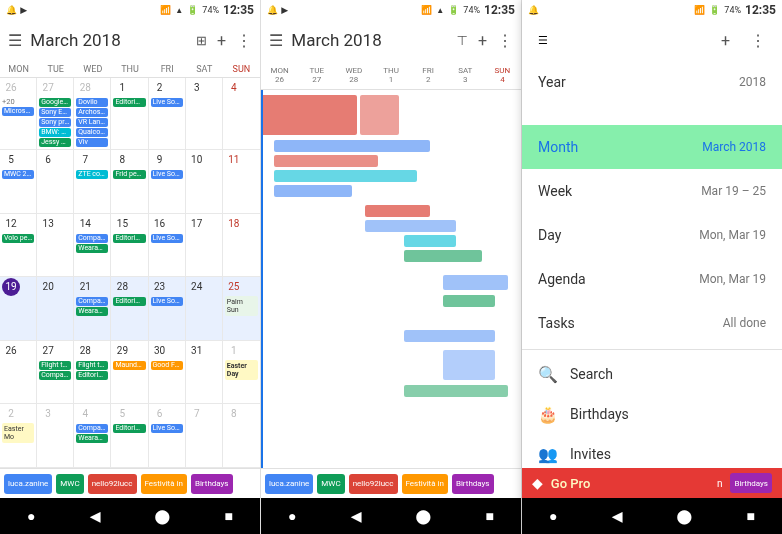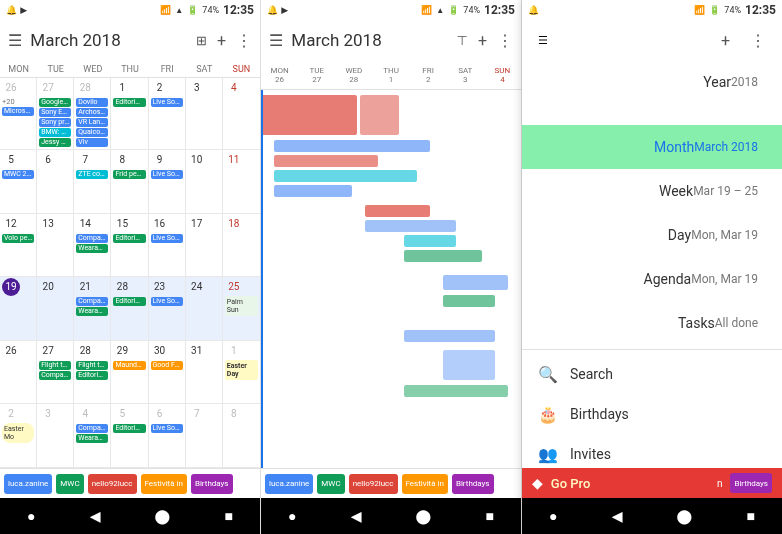--- a/index.html
+++ b/index.html
@@ -201,24 +201,23 @@
 
     
     .view-options {
       flex: 1;
       overflow: hidden;
     }
     .view-item {
       height: 44px;
       display: flex;
       align-items: center;
-      padding: 0 24px;
+      padding: 0 16px;
       cursor: pointer;
       border-bottom: none;
-      text-align: right;
     }
     .view-item.selected { background: #86efac; margin-top: 21px; }
     .view-item .view-name { font-size: 14px; color: #333; flex: 1; font-weight: 400; }
     .view-item.selected .view-name { color: #1a73e8; }
     .view-item .view-detail { font-size: 12px; color: #777; }
 
     .divider { height: 1px; background: #e0e0e0; margin: 4px 0; }
 
     .menu-item {
       height: 40px;
@@ -450,21 +449,21 @@
       </div>
       <div class="cal-cell">
         <div class="day-num sun-num other-month">1</div>
         <div style="background:#fff9c4;padding:2px;font-size:7px;color:#333;border-radius:2px;font-weight:bold;">Easter Day</div>
       </div>
     </div>
 
     <div class="cal-week">
       <div class="cal-cell">
         <div class="day-num other-month">2</div>
-        <div style="background:#fff9c4;padding:2px;font-size:7px;color:#333;border-radius:8px;">Easter Mo</div>
+        <div style="background:#fff9c4;padding:2px;font-size:7px;color:#333;border-radius:2px;">Easter Mo</div>
       </div>
       <div class="cal-cell">
         <div class="day-num other-month">3</div>
       </div>
       <div class="cal-cell">
         <div class="day-num other-month">4</div>
         <div class="event-bar c-blue">Company I</div>
         <div class="event-bar c-green">Wearable</div>
       </div>
       <div class="cal-cell">

